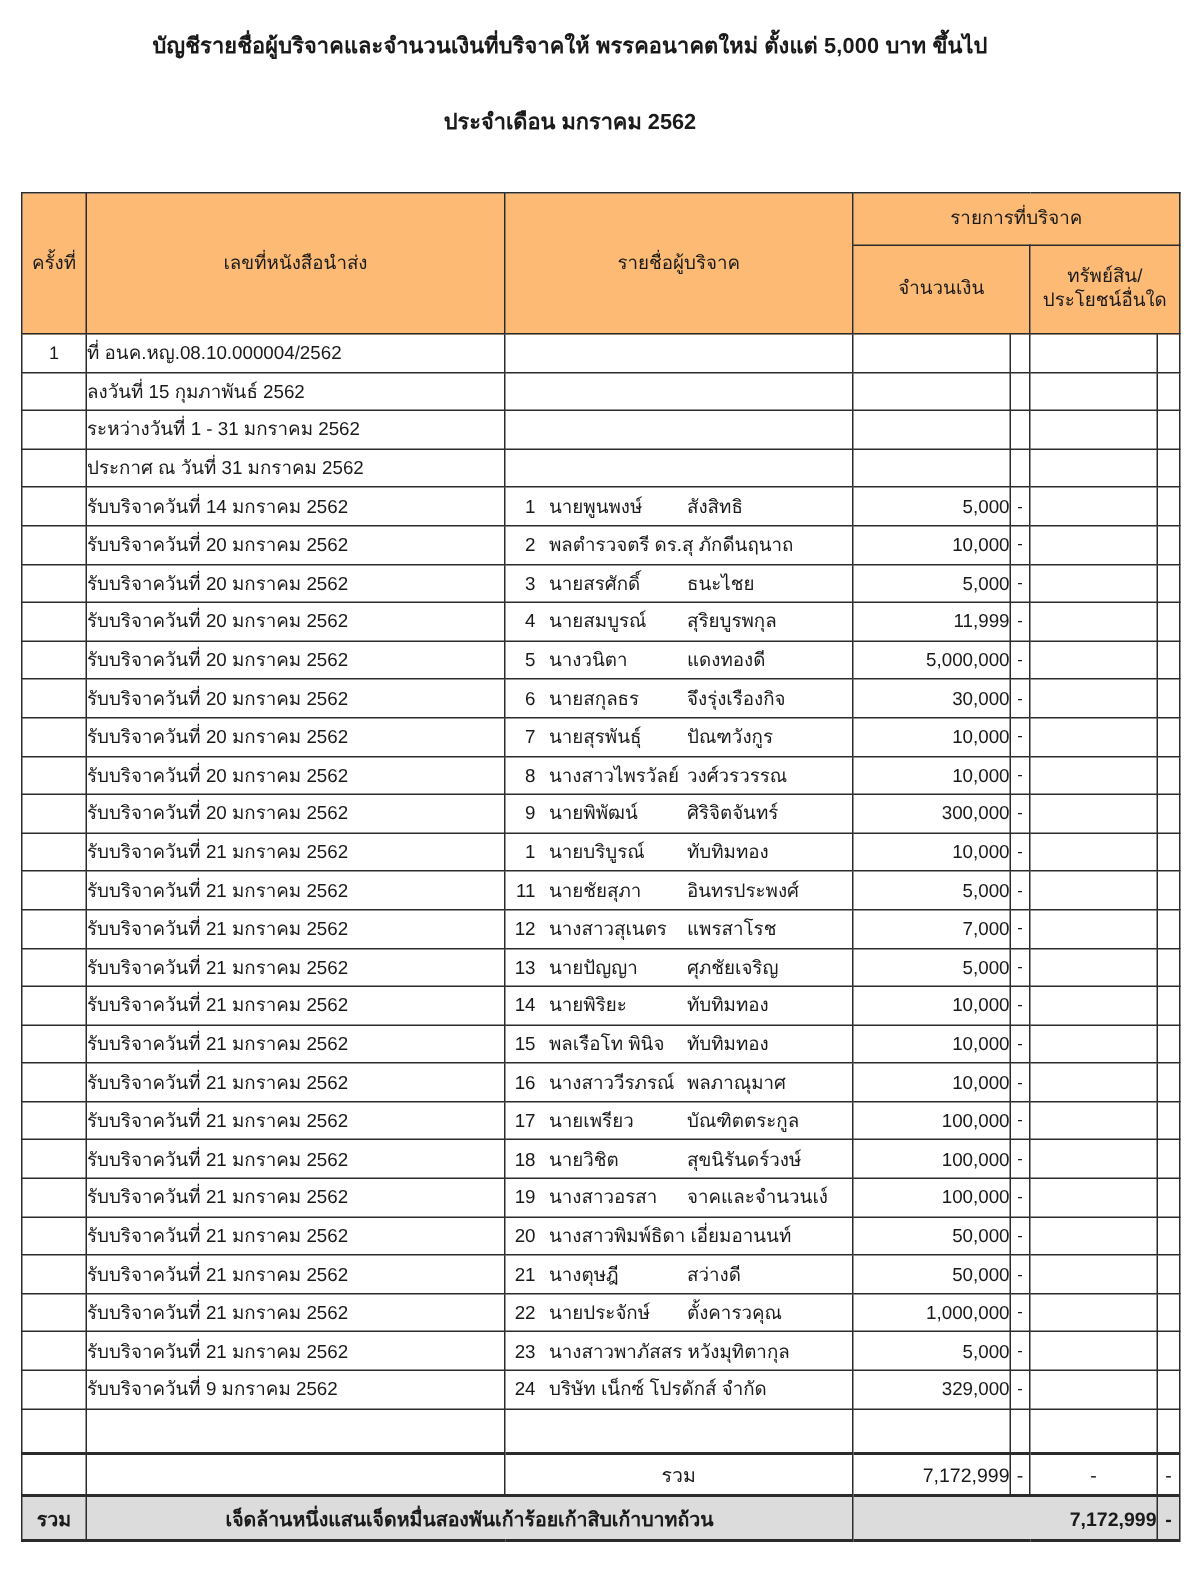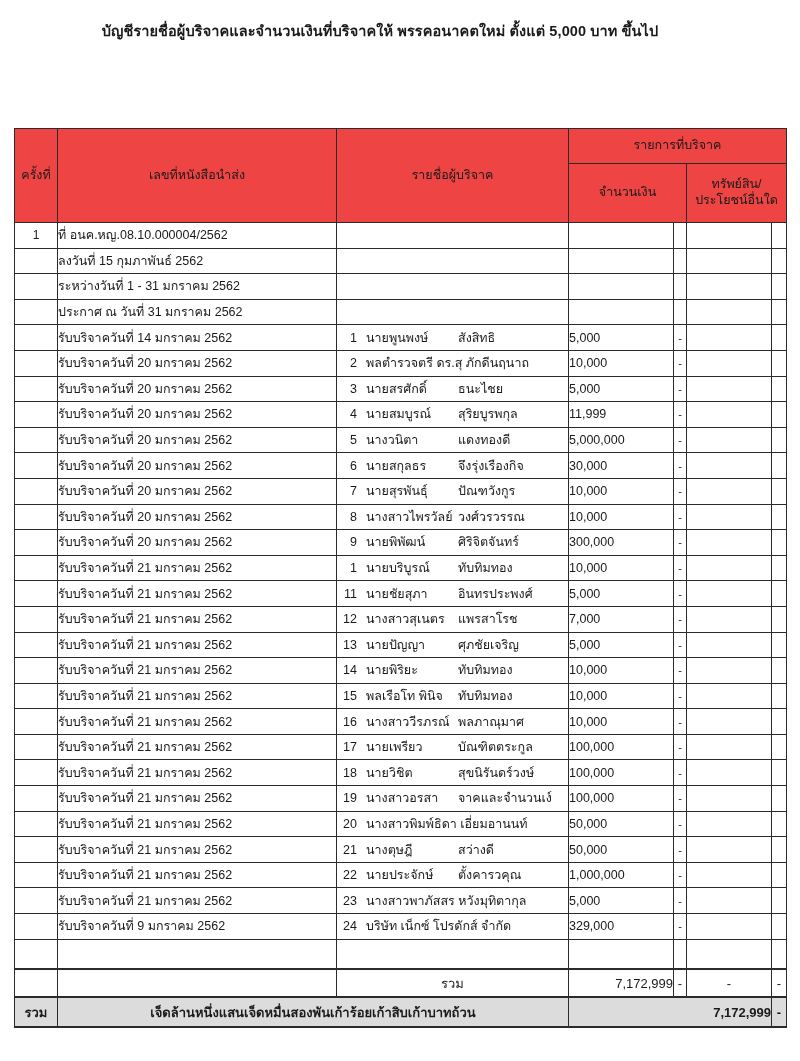--- a/index.html
+++ b/index.html
@@ -65,21 +65,21 @@
   col.c-seq    { width: 43px; }
   col.c-doc    { width: 279px; }
   col.c-name   { width: 232px; }
   col.c-amt    { width: 105px; }
   col.c-gap1   { width: 13px; }
   col.c-asset  { width: 85px; }
   col.c-gap2   { width: 15px; }
 
   
   thead td, thead th {
-    background: #ef4444;
+    background: #fdba74;
     text-align: center;
     font-size: 12.5px;
     line-height: 1.25;
     padding: 2px 3px;
   }
   .hdr-group { height: 34px; }
   .hdr-sub   { height: 58px; }
   .hdr-tall  { height: 92px; }
 
   
@@ -113,21 +113,21 @@
     flex: 0 0 92px;
     overflow: visible;
   }
   .name-last {
     flex: 1 1 auto;
   }
   .name-single {
     flex: 1 1 auto;
   }
   td.amt {
-    text-align: left;
+    text-align: right;
     padding-right: 6px;
     font-size: 12.5px;
     white-space: nowrap;
   }
   td.gap {
     text-align: center;
     font-size: 11px;
     color: #1a1a1a;
   }
   td.asset {
@@ -171,20 +171,21 @@
     font-weight: normal;
   }
 </style>
 </head>
 <body>
 
 <div class="page">
 
   <div class="title-block">
     <div class="doc-title">บัญชีรายชื่อผู้บริจาคและจำนวนเงินที่บริจาคให้ พรรคอนาคตใหม่ ตั้งแต่ 5,000 บาท ขึ้นไป</div>
+    <div class="doc-subtitle">ประจำเดือน มกราคม 2562</div>
   </div>
 
   <div class="table-wrap">
     <table class="ledger">
       <colgroup>
         <col class="c-seq">
           <col class="c-doc">
           <col class="c-name">
         <col class="c-amt">
           <col class="c-gap1">

